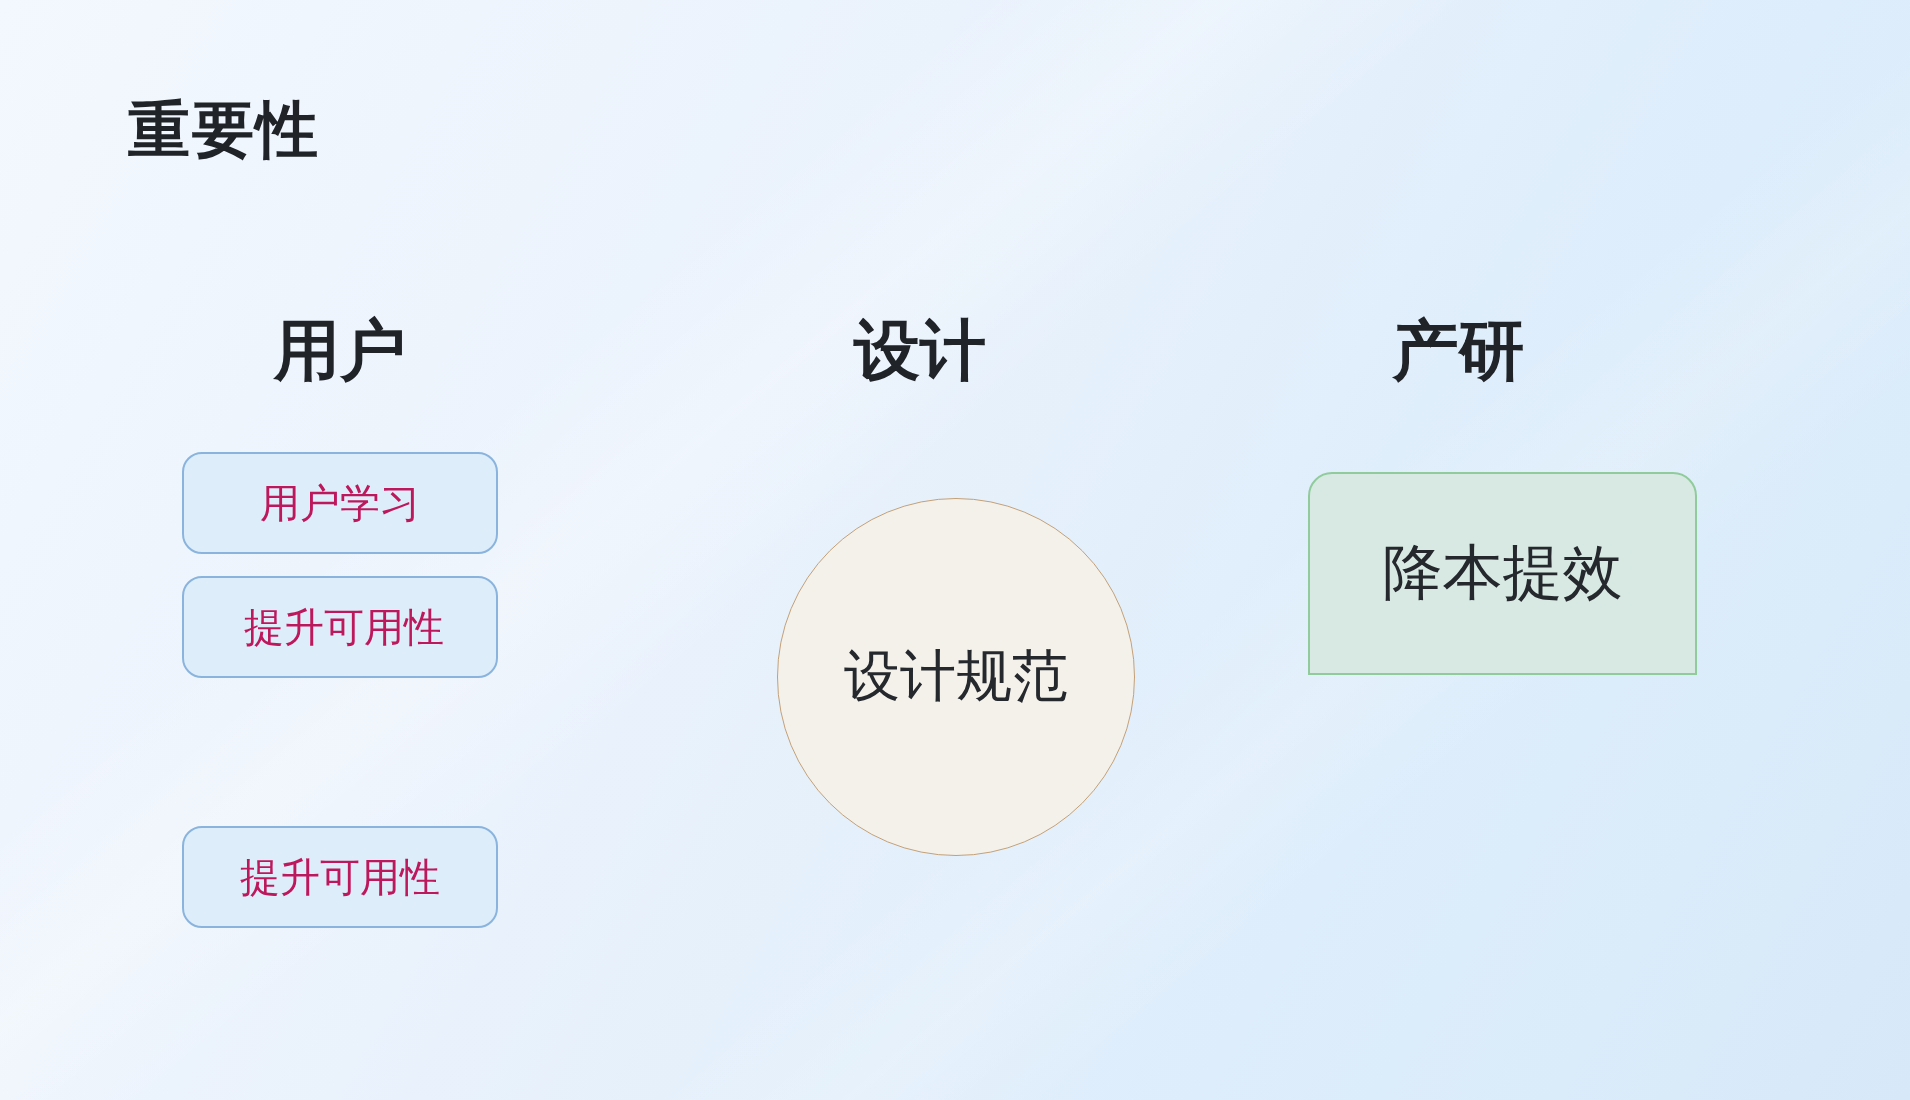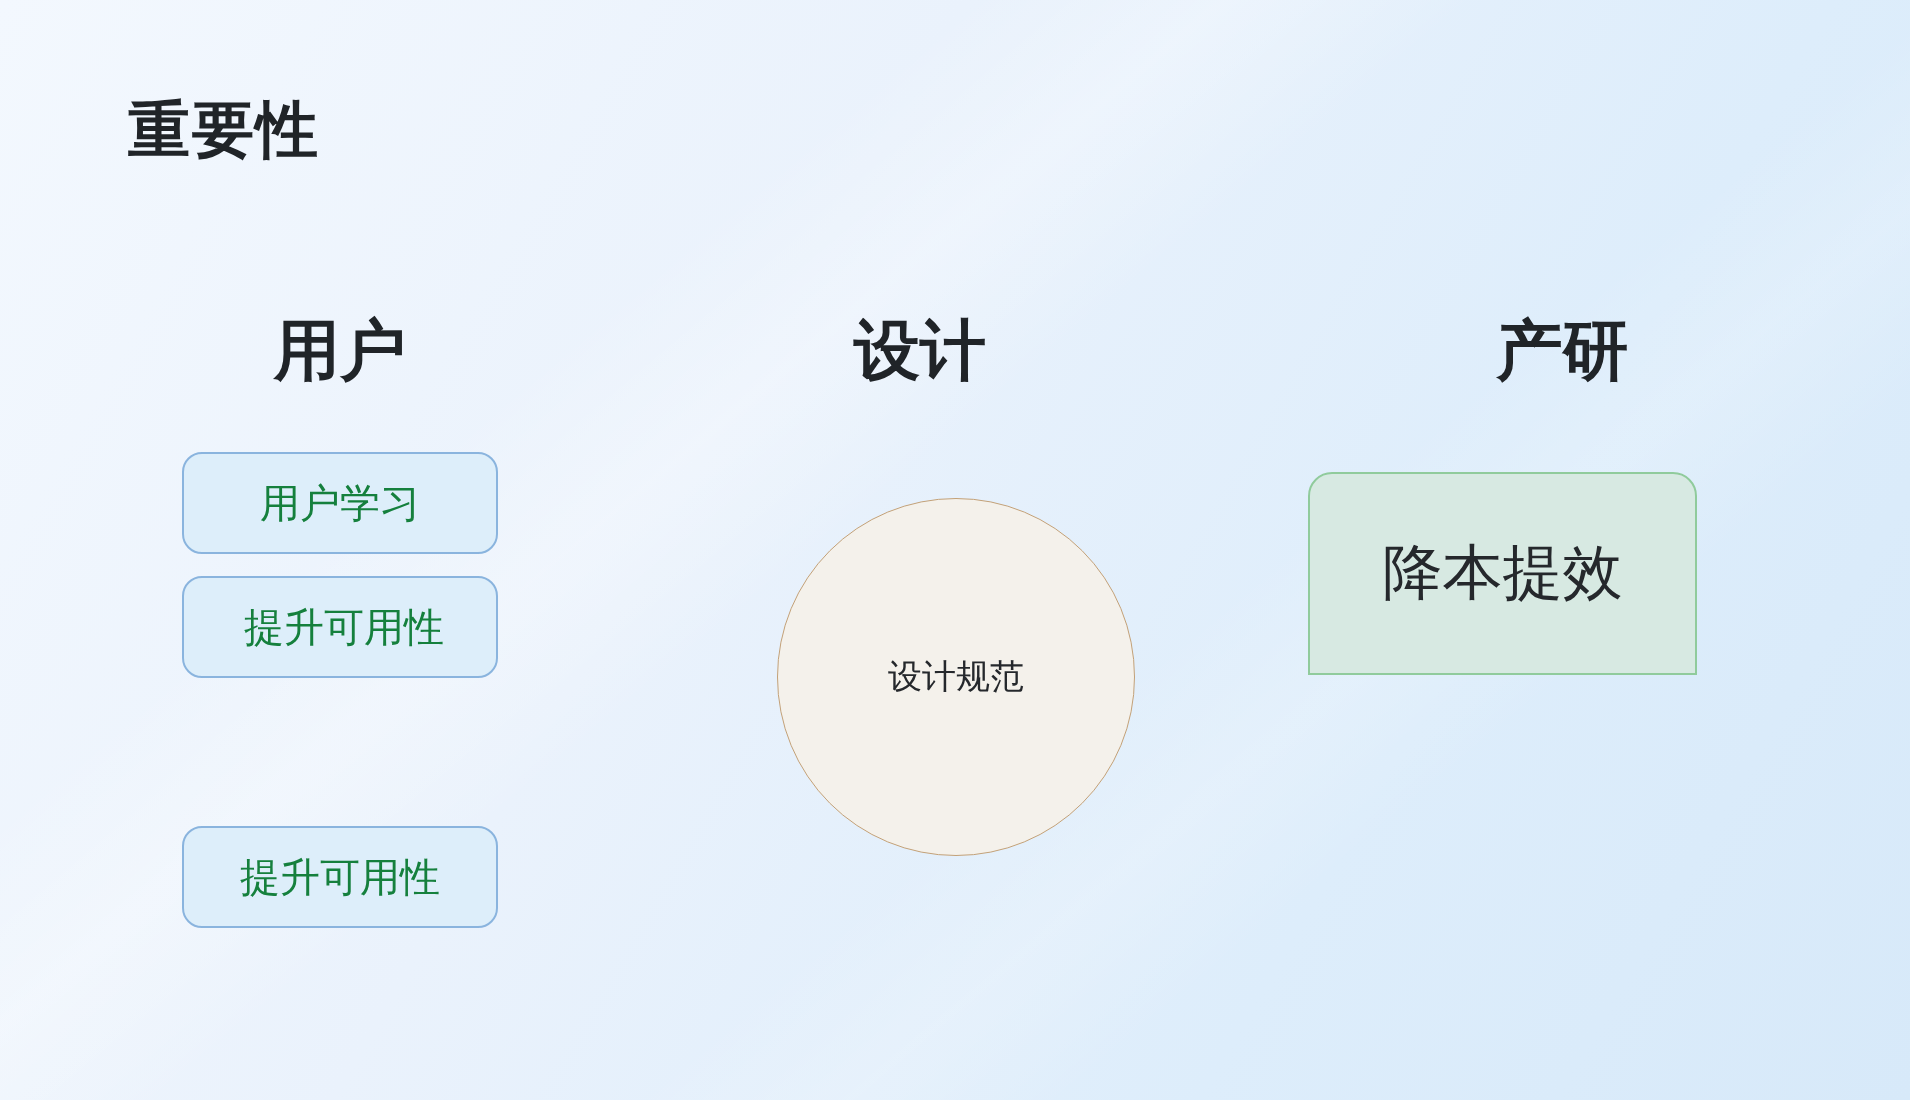--- a/index.html
+++ b/index.html
@@ -33,56 +33,56 @@
     top: 320px;
     height: 60px;
     line-height: 60px;
     text-align: center;
     font-size: 66px;
     font-weight: 700;
     color: #202428;
   }
   .col-header.users  { left: 182px;  width: 316px; }
   .col-header.design { left: 741px;  width: 358px; }
-  .col-header.rd     { left: 1368px; width: 389px; text-align: center; }
+  .col-header.rd     { left: 1264px; width: 389px; text-align: center; }
 
   .user-box {
     position: absolute;
     left: 182px;
     width: 316px;
     height: 102px;
     box-sizing: border-box;
     background: var(--user-box-fill, #ddeefa);
     border: 2px solid var(--user-box-border, #8ab4de);
     border-radius: 20px;
     display: flex;
     align-items: center;
     justify-content: center;
     font-size: 40px;
-    color: #15803d;
+    color: #be185d;
   }
   .user-box.b1 { top: 452px; }
   .user-box.b2 { top: 576px; padding-left: 8px; }
   .user-box.b3 { top: 702px; }
   .user-box.b4 { top: 826px; }
 
   .design-circle {
     position: absolute;
     left: 777px;
     top: 498px;
     width: 358px;
     height: 358px;
     box-sizing: border-box;
     background: var(--design-circle-fill, #f4f1eb);
     border: 1.5px solid var(--design-circle-border, #c3a178);
     border-radius: 50%;
     display: flex;
     align-items: center;
     justify-content: center;
-    font-size: 34px;
+    font-size: 56px;
     color: #25282c;
   }
 
   .rd-box {
     position: absolute;
     left: 1308px;
     width: 389px;
     box-sizing: border-box;
     background: var(--rd-box-fill, #d7e9e2);
     border: 2px solid var(--rd-box-border, #90cb9c);

